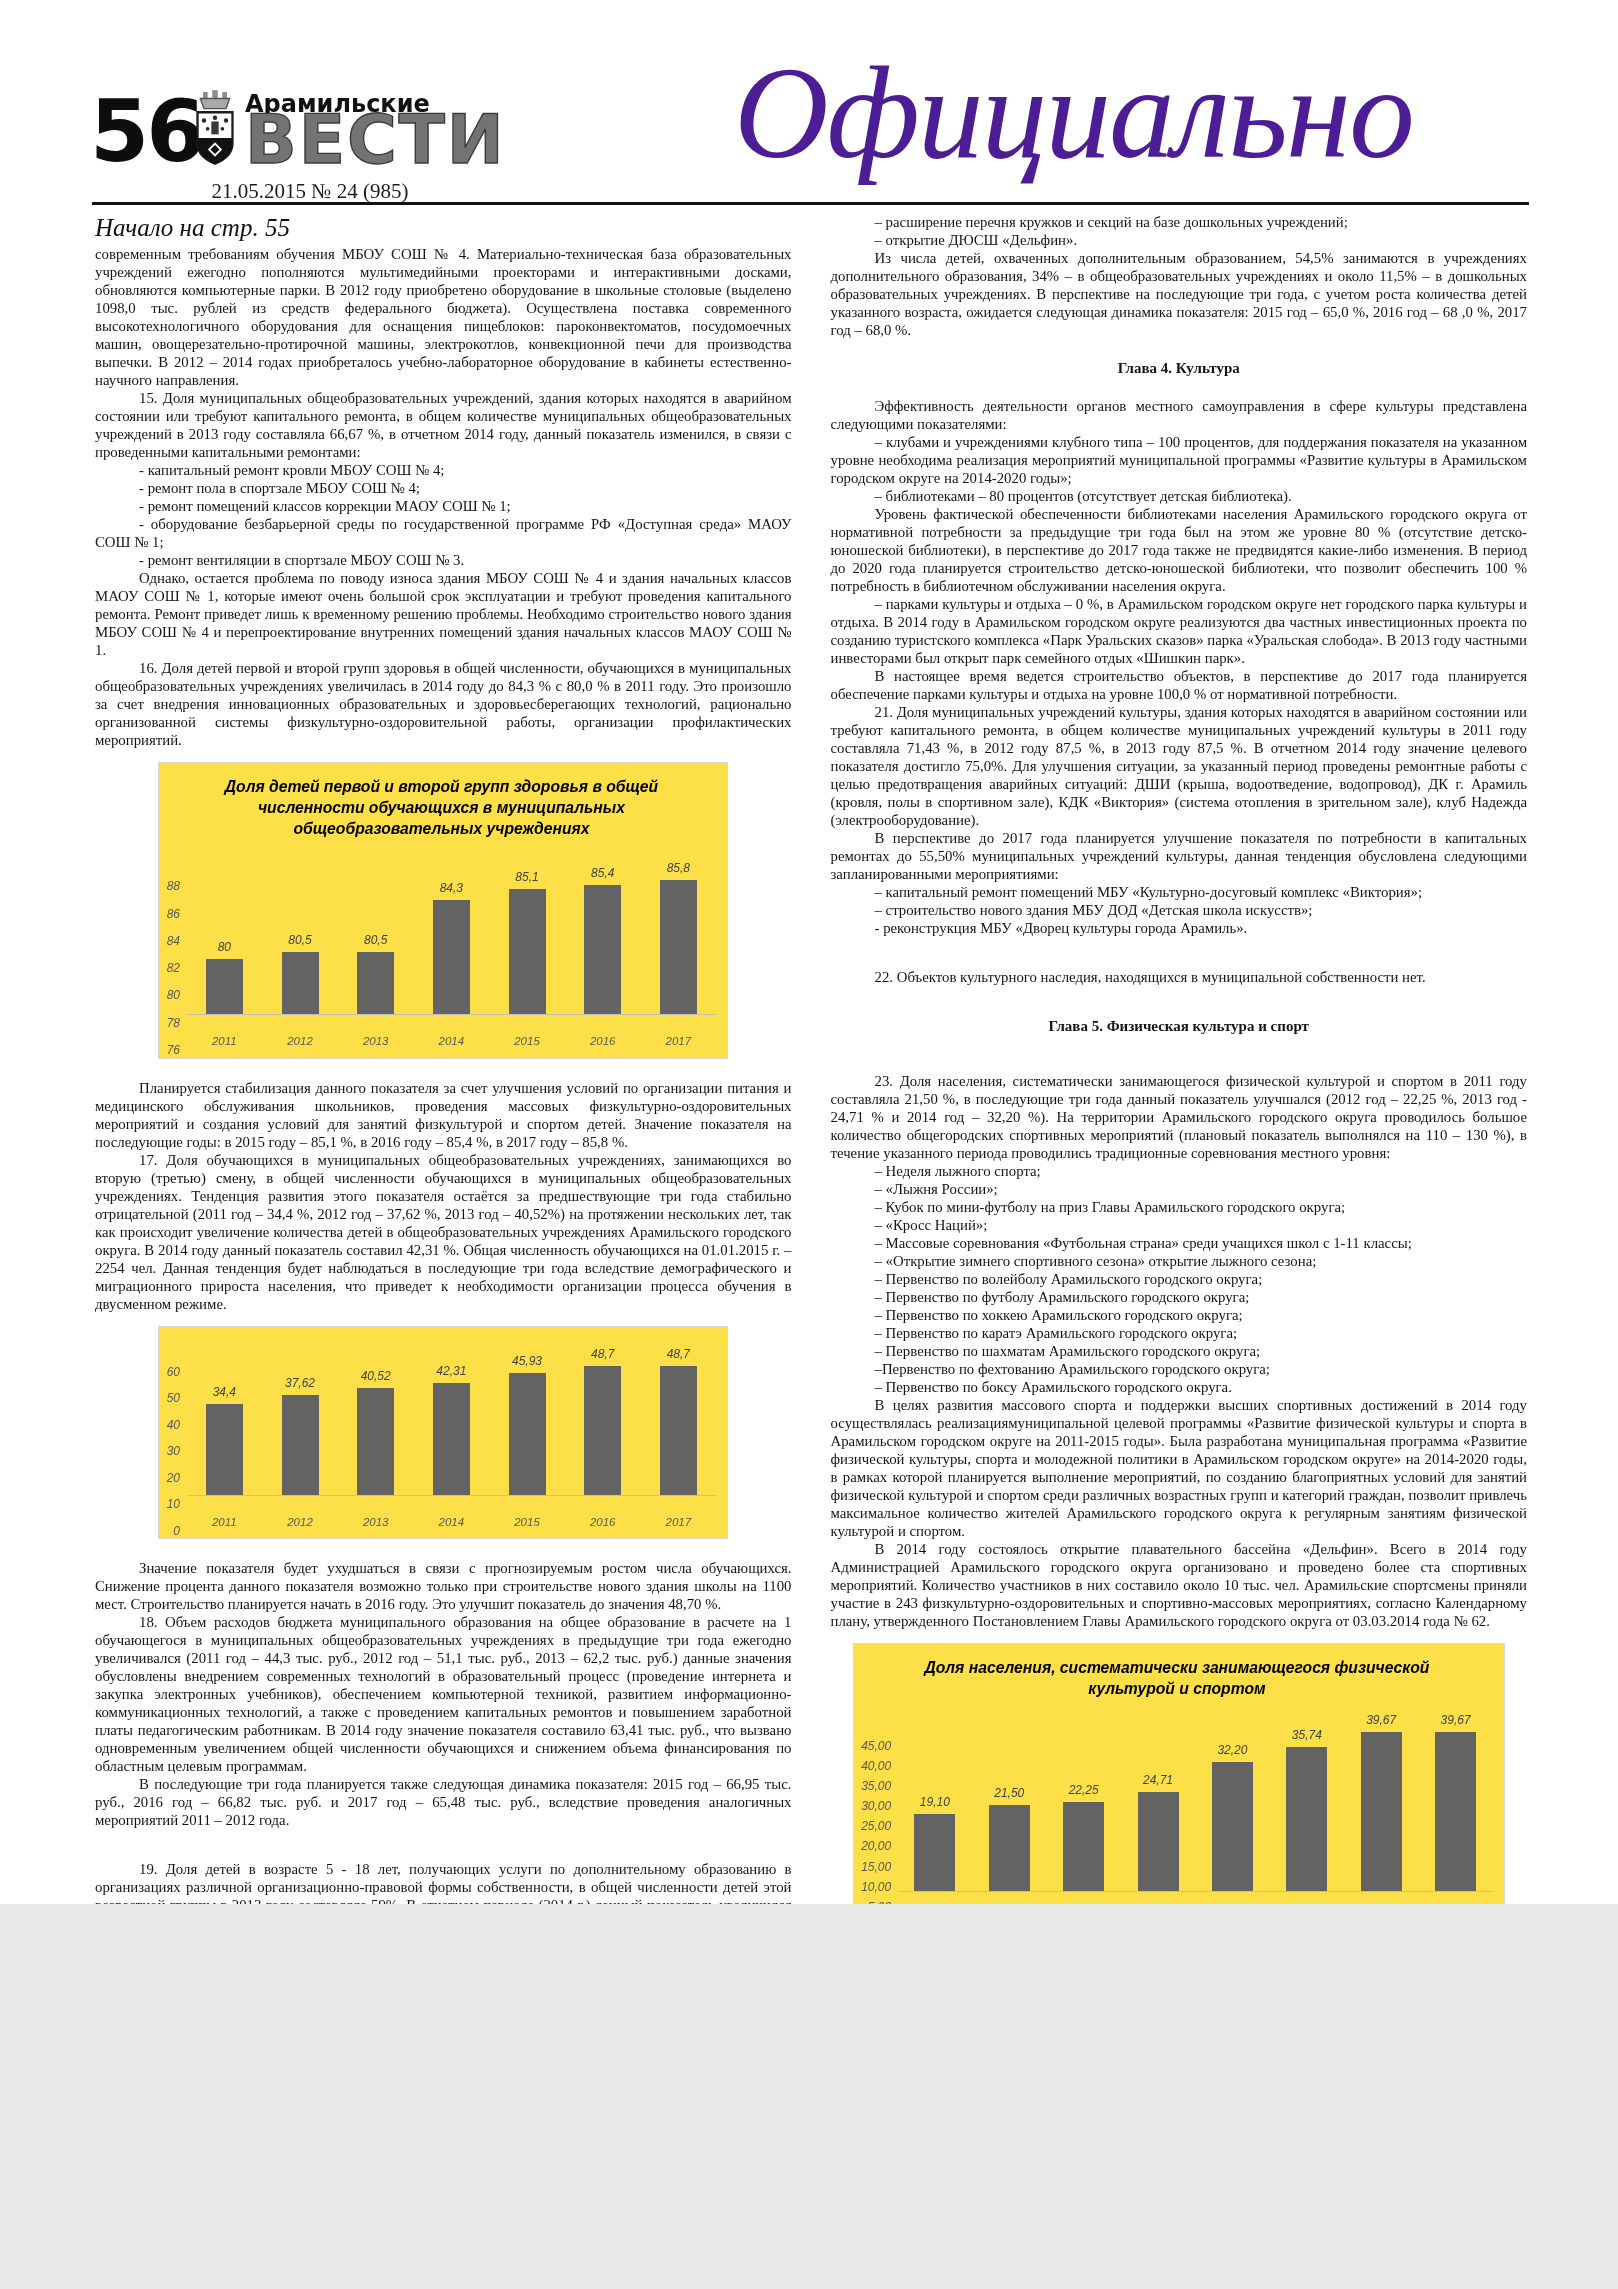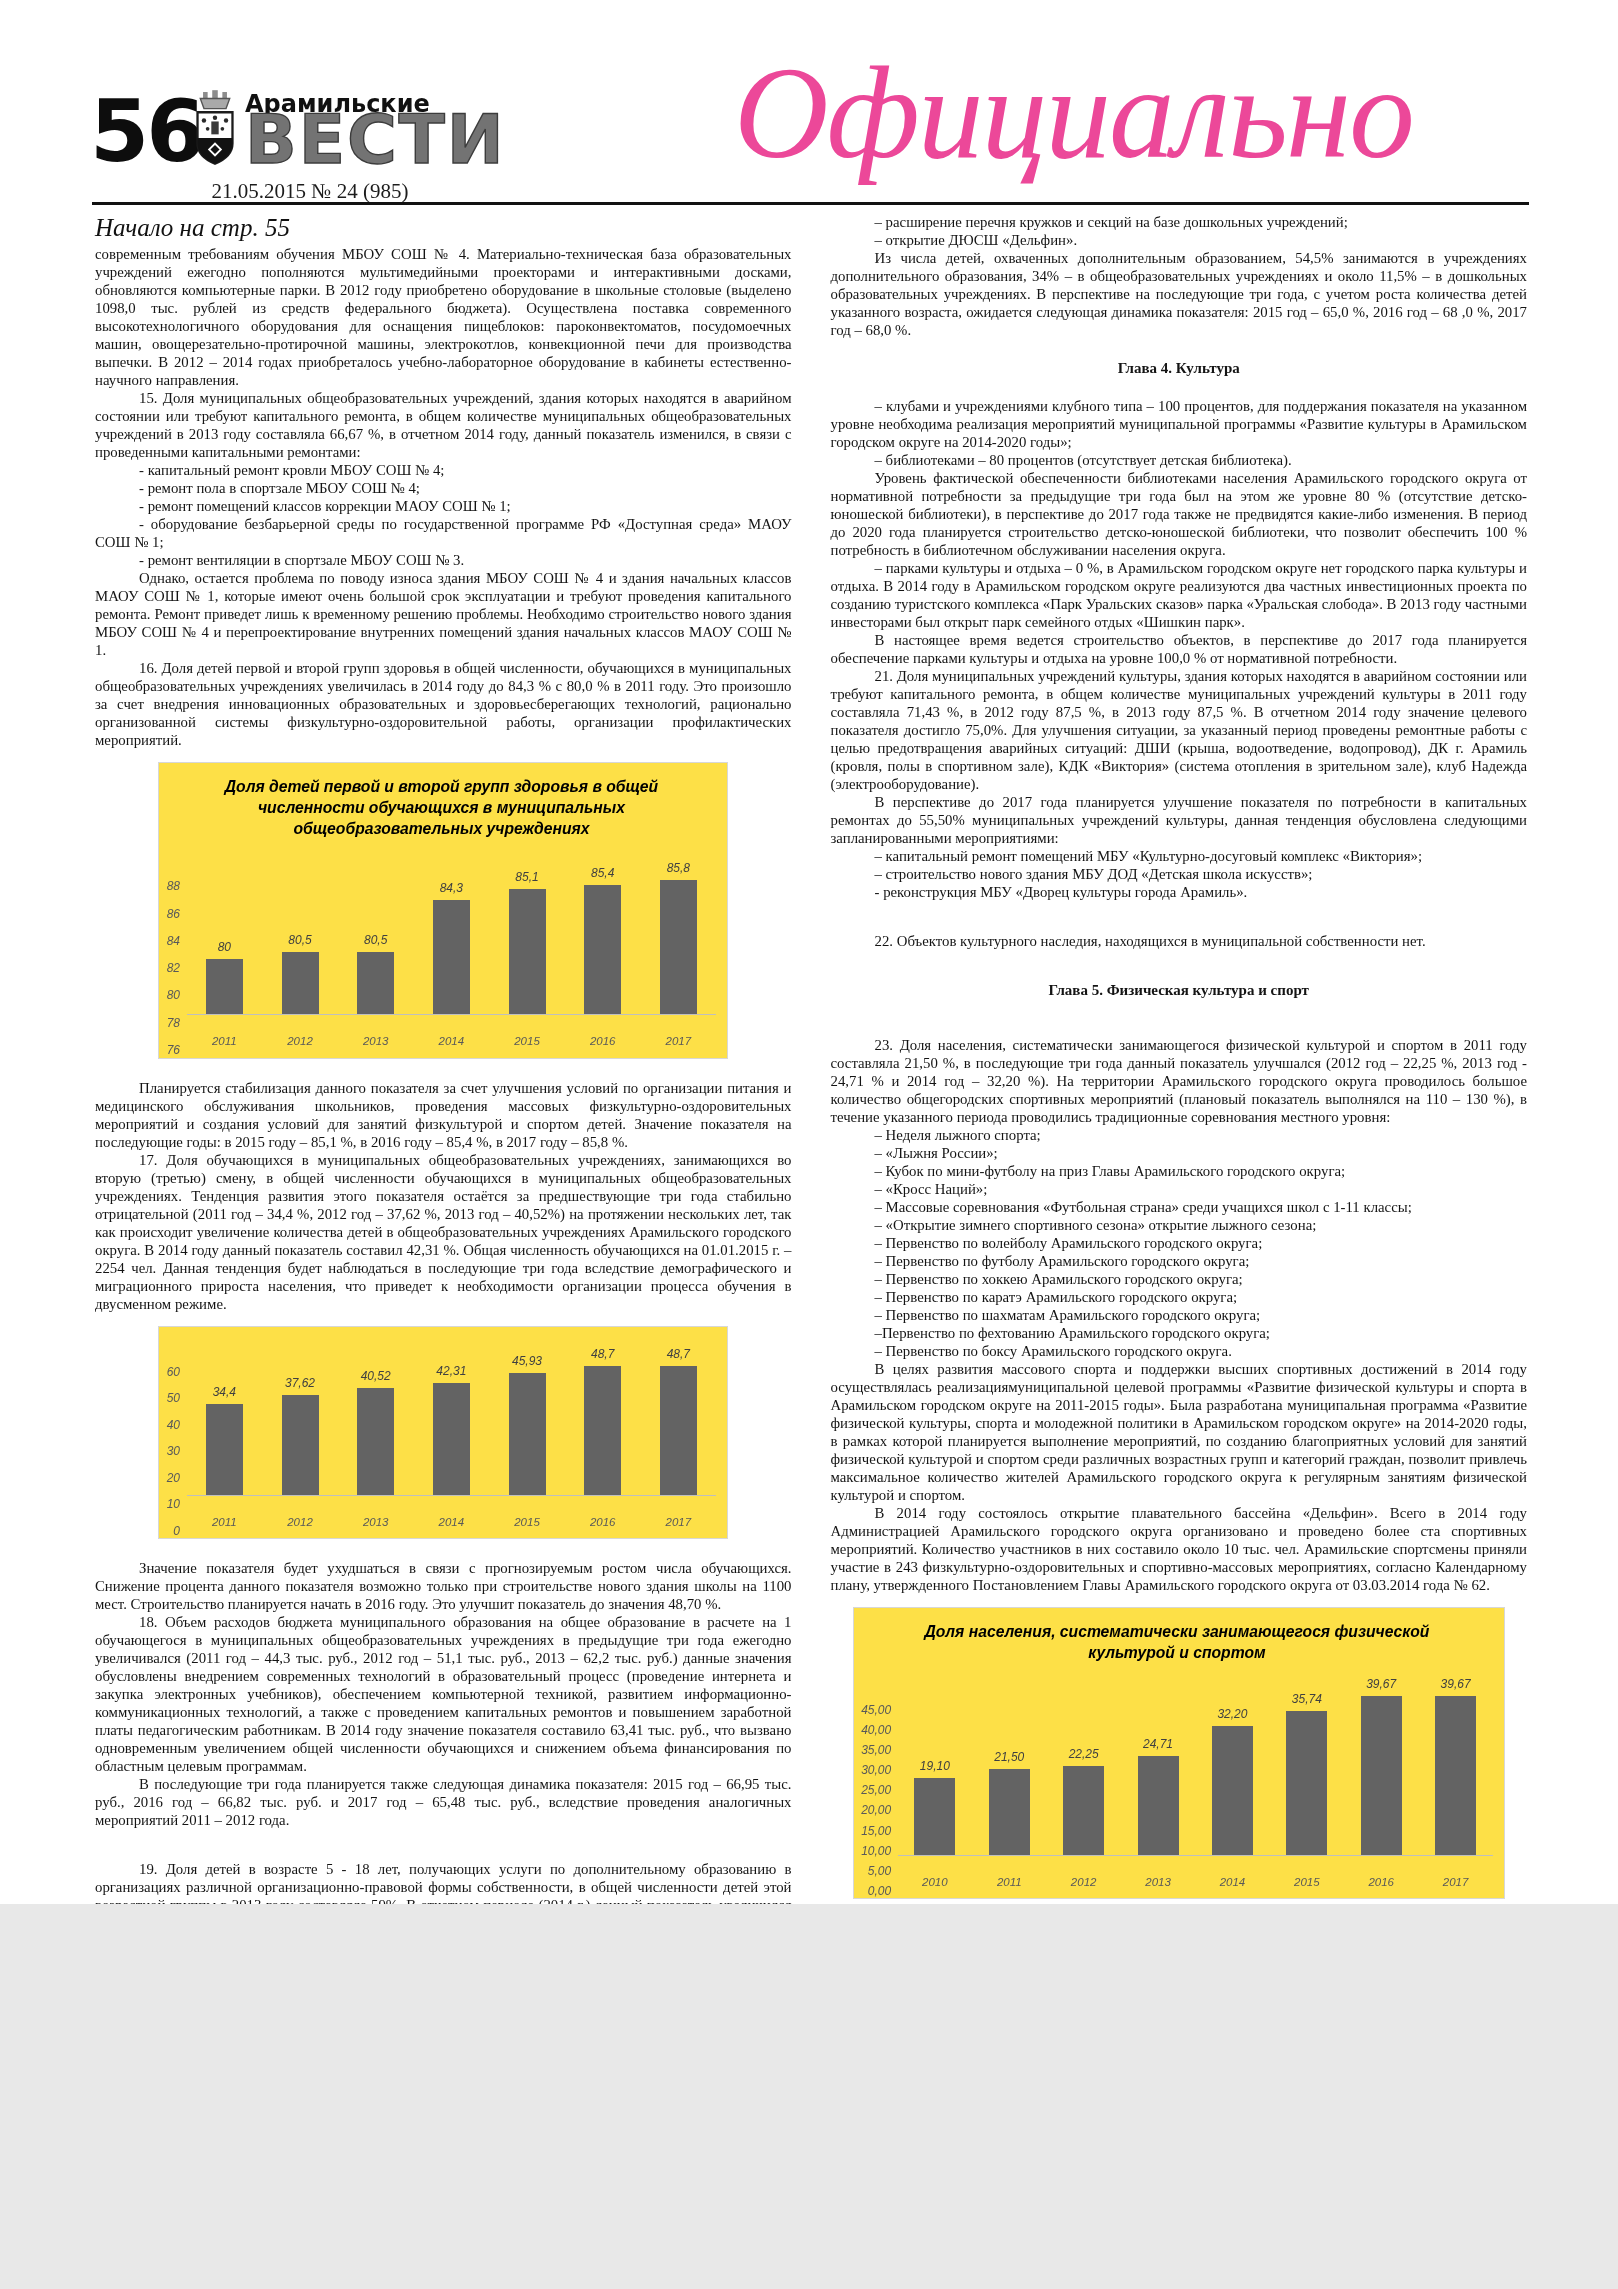--- a/index.html
+++ b/index.html
@@ -24,21 +24,21 @@
     font-family:"DejaVu Sans","Liberation Sans",sans-serif;
     font-weight:900;font-size:68px;line-height:48px;color:#737373;
     letter-spacing:1.8px;-webkit-text-stroke:1.4px #3c3c3c;
   }
   .issue-line{
     position:absolute;left:190px;top:179px;width:240px;text-align:center;
     font-size:21px;color:#1c1c1c;
   }
   .section-title{
     position:absolute;left:734px;top:44px;
-    font-style:italic;font-size:131px;line-height:138px;color:#ec4899;
+    font-style:italic;font-size:131px;line-height:138px;color:#4c1d95;
     letter-spacing:-1.8px;white-space:nowrap;font-family:Liberation Serif, serif;
   }
   .head-rule{position:absolute;left:92px;right:90px;top:202px;height:2.8px;background:#111;}
   
   .columns{
     position:absolute;left:95px;top:213px;width:1432px;
     display:flex;gap:39px;
   }
   .col{width:697px;font-size:14.8px;line-height:18px;text-align:justify;}
   .col p{margin:0;text-indent:44px;}
@@ -242,20 +242,21 @@
         <p>18. Объем расходов бюджета муниципального образования на общее образование в расчете на 1 обучающегося в муниципальных общеобразовательных учреждениях в предыдущие три года ежегодно увеличивался (2011 год – 44,3 тыс. руб., 2012 год – 51,1 тыс. руб., 2013 – 62,2 тыс. руб.) данные значения обусловлены  внедрением современных технологий в образовательный процесс (проведение интернета и закупка электронных учебников), обеспечением компьютерной техникой, развитием информационно-коммуникационных технологий,  а также с проведением капитальных ремонтов и повышением заработной платы педагогическим работникам. В 2014 году значение показателя составило 63,41 тыс. руб., что вызвано одновременным увеличением общей численности обучающихся и снижением объема финансирования по областным целевым программам.</p>
         <p>В последующие три года планируется также следующая динамика показателя: 2015 год – 66,95 тыс. руб., 2016 год – 66,82 тыс. руб. и 2017 год – 65,48 тыс. руб., вследствие проведения аналогичных мероприятий 2011 – 2012 года.</p>
         <p class="gap-top">19. Доля детей в возрасте 5 - 18 лет, получающих услуги по дополнительному образованию в организациях различной организационно-правовой формы собственности, в общей численности детей этой возрастной группы в 2013 году составляла 59%. В отчетном периоде (2014 г.) данный показатель увеличился и достиг значения 66 % по следующим причинам:</p>
         <p>– открытие детских садов №7 «Золотой ключик», №8 «Сказка», реализующих программы по дополнительному образованию;</p>
       </div>
     <div class="col" id="col-right">
         <p>– расширение перечня кружков и секций на базе дошкольных учреждений;</p>
         <p>– открытие ДЮСШ «Дельфин».</p>
         <p>Из числа детей, охваченных дополнительным образованием, 54,5% занимаются в учреждениях дополнительного образования, 34% – в общеобразовательных учреждениях и около 11,5% – в дошкольных образовательных учреждениях. В перспективе на последующие три года, с учетом роста количества детей указанного возраста, ожидается следующая динамика показателя: 2015 год – 65,0 %, 2016 год – 68 ,0 %, 2017 год – 68,0 %.</p>
         <div class="chapter">Глава 4. Культура</div>
+        <p>Эффективность деятельности органов местного самоуправления в сфере культуры представлена следующими показателями:</p>
         <p>– клубами и учреждениями клубного типа – 100 процентов, для поддержания показателя на указанном уровне необходима реализация мероприятий муниципальной программы «Развитие культуры в Арамильском городском округе на 2014-2020 годы»;</p>
         <p>– библиотеками – 80 процентов (отсутствует детская библиотека).</p>
         <p>Уровень фактической обеспеченности библиотеками населения Арамильского городского округа от нормативной потребности за предыдущие три года был на этом же уровне 80 % (отсутствие детско-юношеской библиотеки), в перспективе до 2017 года также не предвидятся какие-либо изменения. В период до 2020 года планируется строительство детско-юношеской библиотеки, что позволит обеспечить 100 % потребность в библиотечном обслуживании населения округа.</p>
         <p>– парками культуры и отдыха – 0 %, в Арамильском городском округе нет городского парка культуры и отдыха. В 2014 году в Арамильском городском округе реализуются два частных инвестиционных проекта по созданию туристского комплекса «Парк Уральских сказов» парка «Уральская слобода». В 2013 году частными инвесторами был открыт парк семейного отдых «Шишкин парк».</p>
         <p>В настоящее время ведется строительство объектов, в перспективе до 2017 года планируется обеспечение парками культуры и отдыха на уровне 100,0 % от нормативной потребности.</p>
         <p>21. Доля муниципальных учреждений культуры, здания которых находятся в аварийном состоянии или требуют капитального ремонта, в общем количестве муниципальных учреждений культуры в 2011 году составляла 71,43 %, в 2012 году 87,5 %, в 2013 году 87,5 %. В отчетном 2014 году значение целевого показателя достигло 75,0%. Для улучшения ситуации, за указанный период проведены ремонтные работы с целью предотвращения аварийных ситуаций: ДШИ (крыша, водоотведение, водопровод), ДК г. Арамиль (кровля, полы в спортивном зале), КДК «Виктория» (система отопления в зрительном зале), клуб Надежда (электрооборудование).</p>
         <p>В перспективе до 2017 года планируется улучшение показателя по потребности в капитальных ремонтах до 55,50% муниципальных учреждений культуры, данная тенденция обусловлена следующими запланированными мероприятиями:</p>
         <p>– капитальный ремонт помещений МБУ «Культурно-досуговый комплекс «Виктория»;</p>
         <p>– строительство нового здания МБУ ДОД «Детская школа искусств»;</p>
         <p>- реконструкция МБУ «Дворец культуры города Арамиль».</p>

